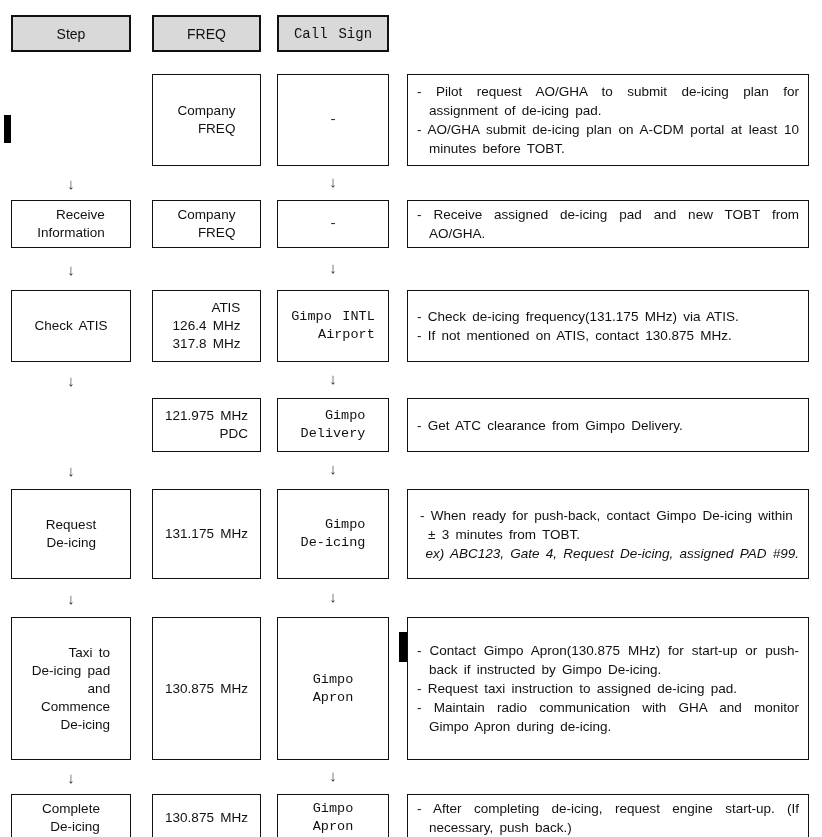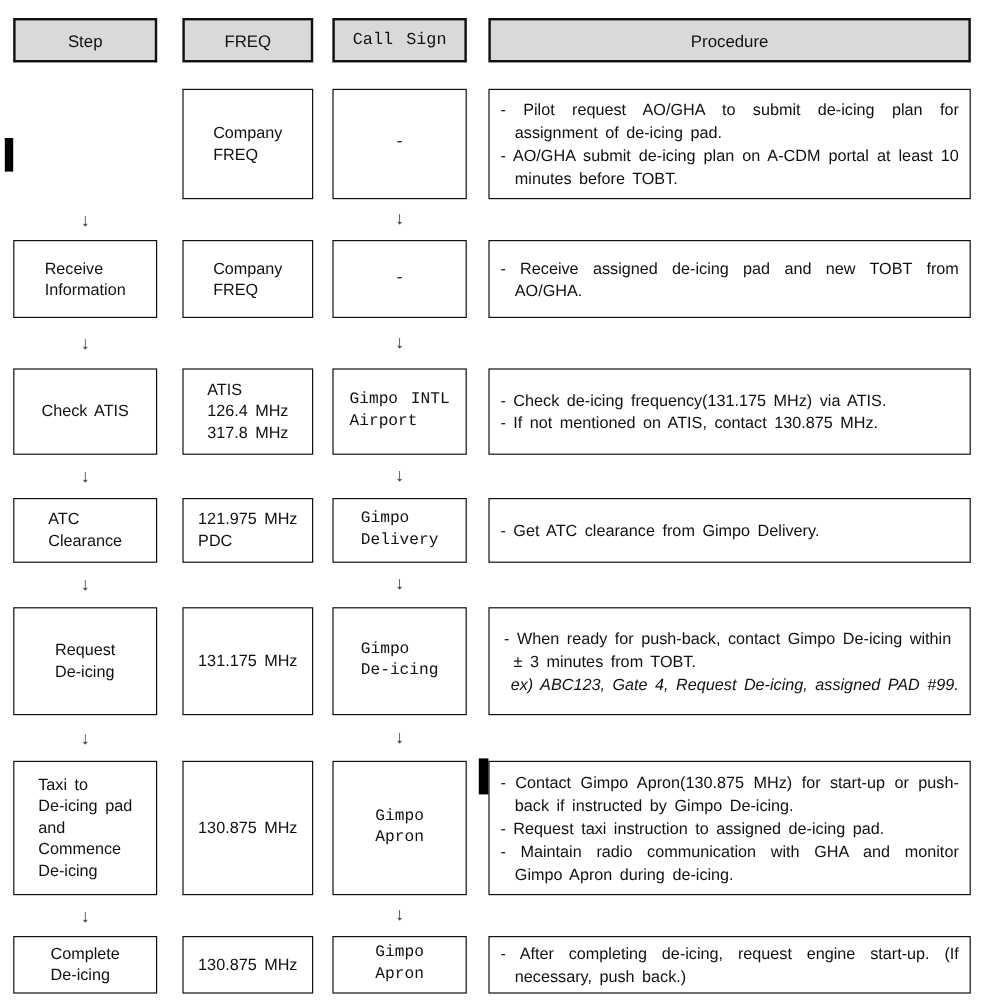--- a/index.html
+++ b/index.html
@@ -20,21 +20,21 @@
   .c3 { grid-column: 3; }
   .c5 { grid-column: 5; font-family: Liberation Mono, monospace; }
   .c7 { grid-column: 7; }
   .box {
     box-sizing: border-box;
     border: 1.6px solid #111111;
     background: #ffffff;
     display: flex;
     align-items: center;
     justify-content: center;
-    text-align: left;
+    text-align: right;
     white-space: pre-line;
     font-size: 13.5px;
     line-height: 18px;
     word-spacing: 2.5px;
     height: 100%;
   }
   .header-row { margin-bottom: 22px; }
   .header-row .box {
     background: #d9d9d9;
     border-width: 2px;
@@ -79,41 +79,40 @@
 </head>
 <body>
 
 <div class="page">
   <div class="inner">
 
     <div class="grid header-row" style="height:37px">
       <div class="box c1">Step</div>
       <div class="box c3">FREQ</div>
       <div class="box c5">Call Sign</div>
-      <div class="box c7">Procedure</div>
     </div>
 
     <div class="grid" style="height:92px">
       <div class="box c3">Company
 FREQ</div>
       <div class="box c5">-</div>
       <div class="box proc c7">
         <div class="proc-inner">
           <div class="bullet"><span>-</span> <span>Pilot request AO/GHA to submit de-icing plan for assignment of de-icing pad.</span></div>
           <div class="bullet"><span>-</span> <span>AO/GHA submit de-icing plan on A-CDM portal at least 10 minutes before TOBT.</span></div>
         </div>
       </div>
     </div>
 
     <div class="grid" style="height:34px">
       <div class="arrow-cell c1">↓</div>
       <div class="arrow-cell c5">↓</div>
     </div>
 
-    <div class="grid" style="height:65px">
+    <div class="grid" style="height:48px">
       <div class="box c1">Receive
 Information</div>
       <div class="box c3">Company
 FREQ</div>
       <div class="box c5">-</div>
       <div class="box proc c7">
         <div class="proc-inner">
           <div class="bullet"><span>-</span> <span>Receive assigned de-icing pad and new TOBT from AO/GHA.</span></div>
         </div>
       </div>
@@ -138,22 +137,20 @@
         </div>
       </div>
     </div>
 
     <div class="grid" style="height:36px">
       <div class="arrow-cell c1">↓</div>
       <div class="arrow-cell c5">↓</div>
     </div>
 
     <div class="grid" style="height:54px">
-      <div class="box c1">ATC
-Clearance</div>
       <div class="box c3">121.975 MHz
 PDC</div>
       <div class="box c5">Gimpo
 Delivery</div>
       <div class="box proc c7">
         <div class="proc-inner">
           <div class="bullet"><span>-</span> <span>Get ATC clearance from Gimpo Delivery.</span></div>
         </div>
       </div>
     </div>
@@ -175,21 +172,21 @@
           <div class="example"><span>ex)</span> <span>ABC123, Gate 4, Request De-icing, assigned PAD #99.</span></div>
         </div>
       </div>
     </div>
 
     <div class="grid" style="height:38px">
       <div class="arrow-cell c1">↓</div>
       <div class="arrow-cell c5">↓</div>
     </div>
 
-    <div class="grid" style="height:112px">
+    <div class="grid" style="height:143px">
       <div class="box c1">Taxi to
 De-icing pad
 and
 Commence
 De-icing</div>
       <div class="box c3">130.875 MHz</div>
       <div class="box c5">Gimpo
 Apron</div>
       <div class="box proc c7">
         <div class="proc-inner">

